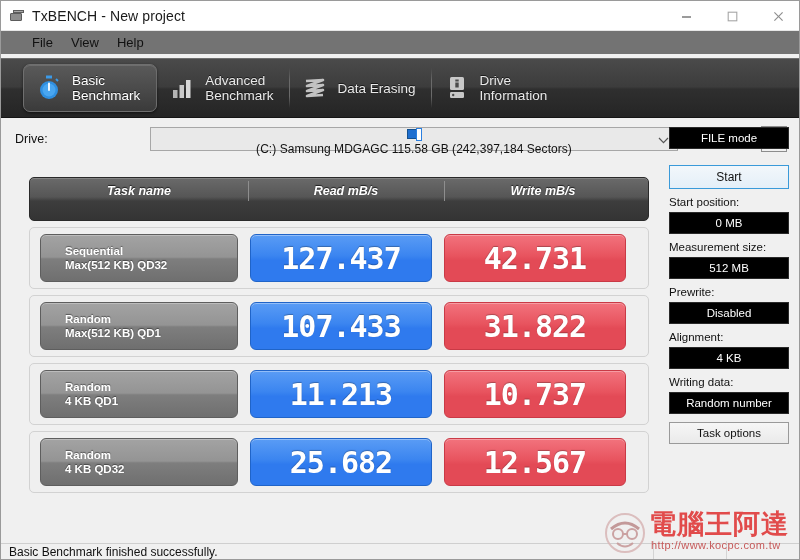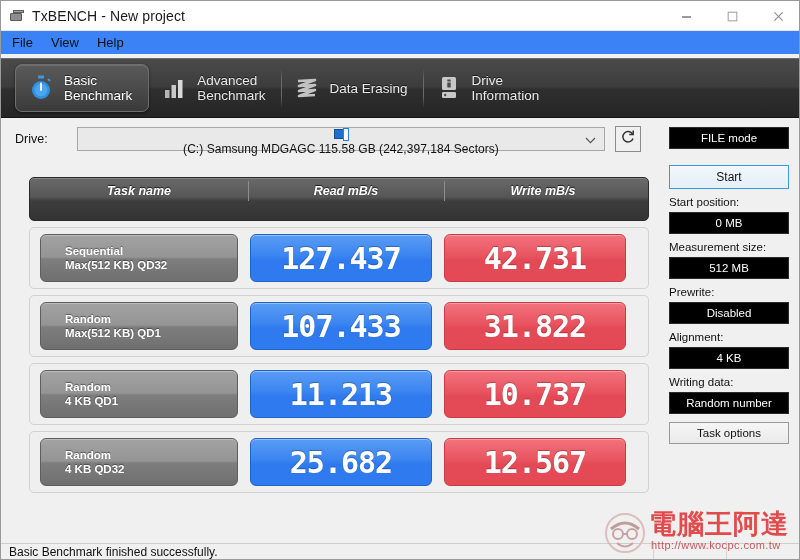--- a/index.html
+++ b/index.html
@@ -75,24 +75,24 @@
     justify-content: center;
   }
   .winbtn svg { display: block; }
 
   
   .menubar {
     position: absolute;
     left: 0; top: 30px;
     width: 800px;
     height: 23px;
-    background: #3b82f6;
-    display: flex;
-    align-items: center;
-    padding-left: 2px;
+    background: #737373;
+    display: flex;
+    align-items: center;
+    padding-left: 22px;
     box-sizing: border-box;
   }
   .menu-item {
     font-size: 13px;
     color: #111;
     padding: 2px 9px;
     line-height: 16px;
   }
 
   
@@ -100,21 +100,21 @@
     position: absolute;
     left: 0; top: 57px;
     width: 798px;
     height: 60px;
     background: linear-gradient(180deg, #4a4a4a 0%, #3c3c3c 48%, #2f2f2f 52%, #252525 100%);
     border-top: 1px solid #6d6d6d;
     border-bottom: 1px solid #151515;
     box-sizing: border-box;
     display: flex;
     align-items: center;
-    padding-left: 14px;
+    padding-left: 22px;
   }
   .tab {
     height: 48px;
     display: flex;
     align-items: center;
     padding: 0 16px 0 12px;
     box-sizing: border-box;
     position: relative;
   }
   .tab + .tab::before {
@@ -148,20 +148,21 @@
   .tab.active .tab-label { color: #ffffff; }
 
   
   .driverow {
     position: absolute;
     left: 0; top: 118px;
     width: 786px;
     height: 40px;
     display: flex;
     align-items: center;
+    justify-content: space-between;
   }
   .drive-label {
     margin-left: 14px;
     font-size: 12.5px;
     color: #111;
     width: 62px;
   }
   .drive-combo {
     width: 528px;
     height: 24px;

